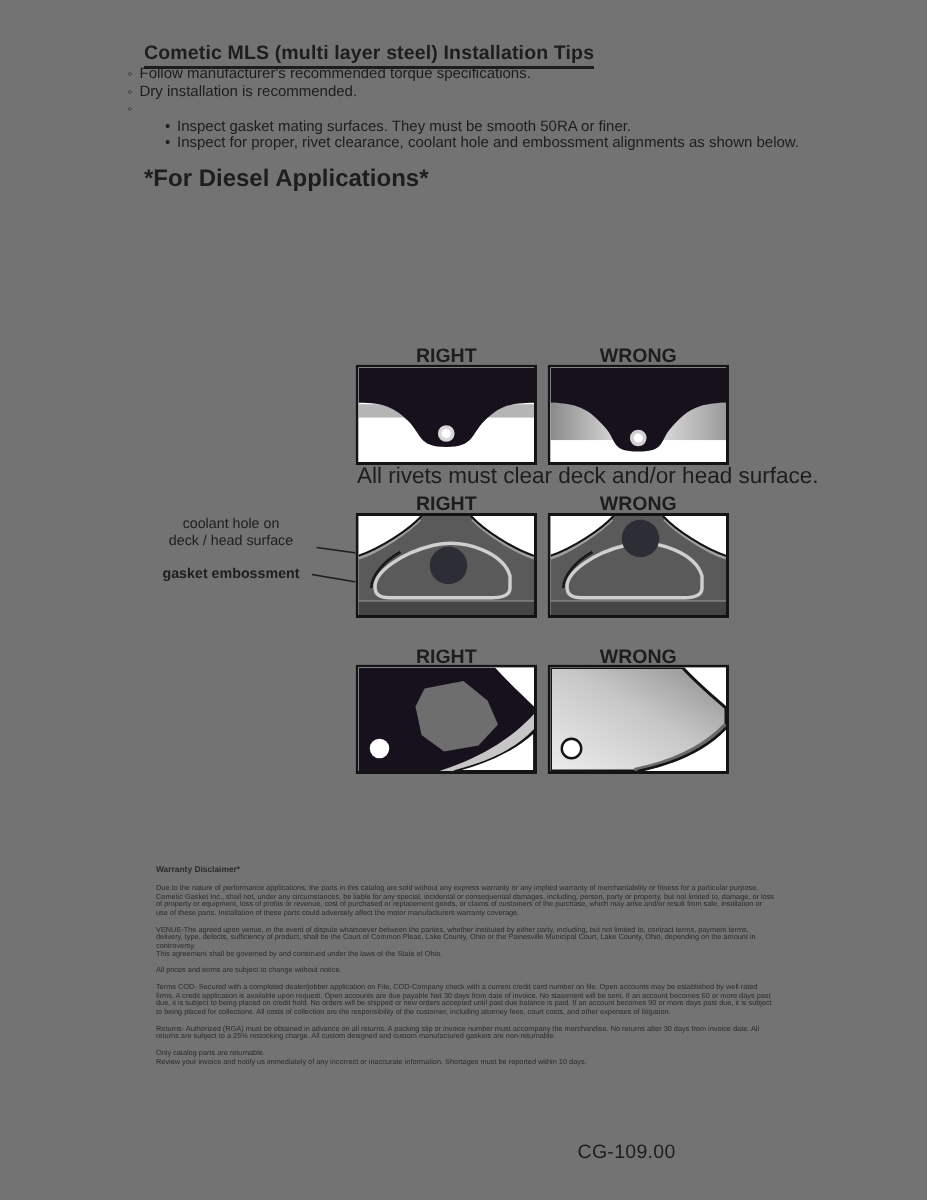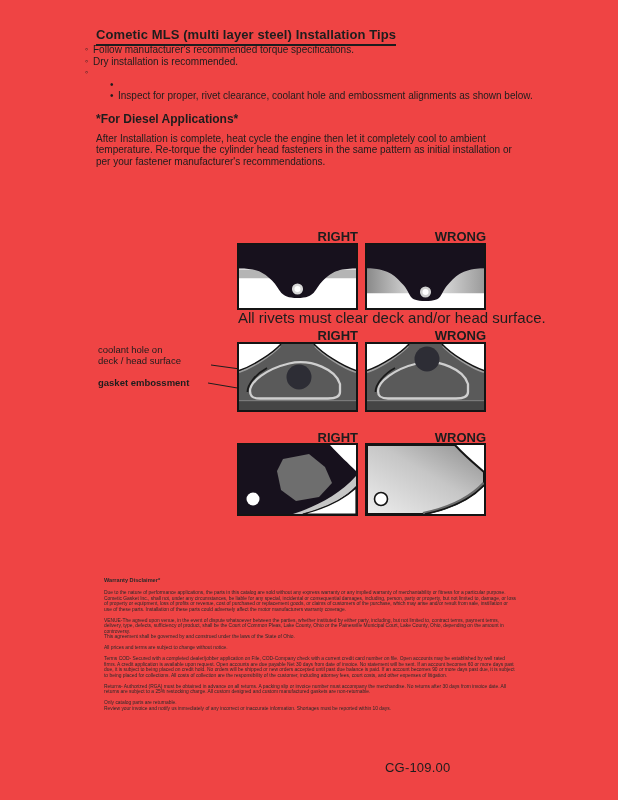--- a/index.html
+++ b/index.html
@@ -1,37 +1,37 @@
 <!DOCTYPE html>
 <html><head>
 <meta charset="utf-8">
 <style>
   html,body{margin:0;padding:0;background:#ffffff;}
-  .page{position:relative;width:618px;height:800px;background:#ef4444;
+  .page{position:relative;width:618px;height:800px;background:#737373;
         font-family:"Liberation Sans", sans-serif;color:#1d1d1d;overflow:hidden;}
 
   .title{position:absolute;left:96px;top:27px;margin:0;font-size:13px;font-weight:bold;
          border-bottom:2px solid #1d1d1d;padding-bottom:2px;letter-spacing:0.1px;}
 
   .bullets{position:absolute;left:85px;top:44px;font-size:10px;line-height:11.5px;width:460px;}
   .brow{display:flex;}
   .brow .dot{width:8px;flex:0 0 8px;text-align:left;font-size:9px;}
   .brow.sub{margin-left:25px;}
   .brow.sub .dot{font-size:10px;}
 
   .diesel{position:absolute;left:96px;top:114px;width:432px;font-size:10px;line-height:11.6px;}
-  .diesel h3{margin:0 0 7px 0;font-size:12px;}
+  .diesel h3{margin:0 0 7px 0;font-size:16px;}
   .diesel p{margin:0 0 11px 0;}
 
-  .dlabel{position:absolute;width:121px;text-align:right;font-size:13px;font-weight:bold;}
+  .dlabel{position:absolute;width:121px;text-align:center;font-size:13px;font-weight:bold;}
   .panel{position:absolute;width:121px;border:2px solid #141414;box-sizing:border-box;background:#fff;}
   .panel svg{display:block;width:100%;height:100%;}
   .caption{position:absolute;font-size:15px;line-height:11px;white-space:pre-line;}
 
-  .ann{position:absolute;left:98px;width:112px;text-align:left;font-size:9.5px;line-height:10.8px;white-space:pre-line;}
+  .ann{position:absolute;left:98px;width:112px;text-align:center;font-size:9.5px;line-height:10.8px;white-space:pre-line;}
   .leads{position:absolute;left:205px;top:344px;width:100px;height:55px;}
 
   .fineprint{position:absolute;left:104px;top:577px;width:413px;color:#2a2a2a;}
   .fineprint h4{margin:0 0 7px 0;font-size:5.6px;}
   .fineprint p{margin:0 0 5.6px 0;font-size:4.9px;line-height:5.5px;white-space:pre-line;}
 
   .footer-code{position:absolute;left:385px;top:760px;font-size:13px;letter-spacing:0.2px;}
 </style>
 </head>
 <body>
@@ -47,30 +47,30 @@
     </div>
     <div class="brow">
       <span class="dot">◦</span>
       <span>Dry installation is recommended.</span>
     </div>
     <div class="brow">
       <span class="dot">◦</span>
     </div>
     <div class="brow sub">
       <span class="dot">•</span>
+      <span>Inspect gasket mating surfaces.  They must be smooth 50RA or finer.</span>
     </div>
     <div class="brow sub">
       <span class="dot">•</span>
       <span>Inspect for proper, rivet clearance, coolant hole and embossment alignments as shown below.</span>
     </div>
   </div>
 
   <div class="diesel">
     <h3>*For Diesel Applications*</h3>
-    <p>After Installation is complete, heat cycle the engine then let it completely cool to ambient temperature. Re-torque the cylinder head fasteners in the same pattern as initial installation or per your fastener manufacturer's recommendations.</p>
   </div>
 
   <div class="dlabel" style="left:237px;top:229px;">RIGHT</div>
   <div class="dlabel" style="left:365px;top:229px;">WRONG</div>
 
   <div class="panel" style="left:237px;top:243px;height:67px;">
     <svg viewBox="0 0 117 63" preserveAspectRatio="none">
       <rect width="117" height="63" fill="#ffffff"></rect>
       <rect y="24.5" width="117" height="9" fill="#b5b5b5"></rect>
       <rect y="33.5" width="117" height="29.5" fill="#ffffff"></rect>

